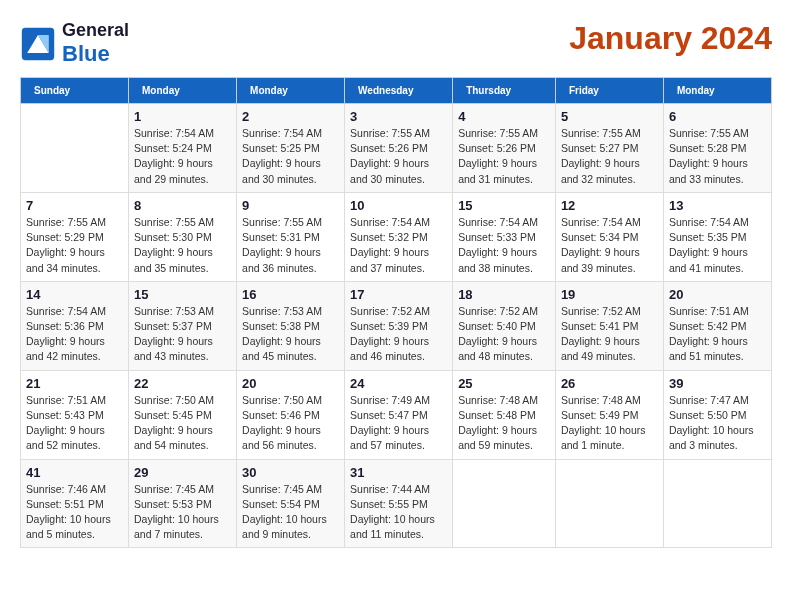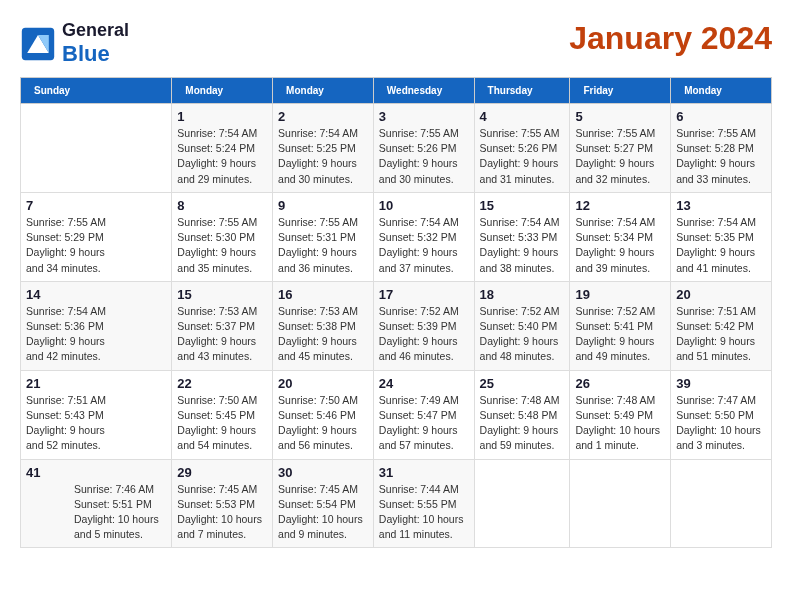--- a/index.html
+++ b/index.html
@@ -310,21 +310,21 @@
           <span class="day-num">39</span>
           <div class="day-info" style="white-space: pre-line;">Sunrise: 7:47 AM
 Sunset: 5:50 PM
 Daylight: 10 hours
 and 3 minutes.</div>
         </td>
       </tr>
       <tr>
         <td>
           <span class="day-num">41</span>
-          <div class="day-info" style="white-space: pre-line; margin-left: 48px;">Sunrise: 7:46 AM
+          <div class="day-info" style="white-space: pre-line;">Sunrise: 7:46 AM
 Sunset: 5:51 PM
 Daylight: 10 hours
 and 5 minutes.</div>
         </td>
         <td>
           <span class="day-num">29</span>
           <div class="day-info" style="white-space: pre-line;">Sunrise: 7:45 AM
 Sunset: 5:53 PM
 Daylight: 10 hours
 and 7 minutes.</div>

